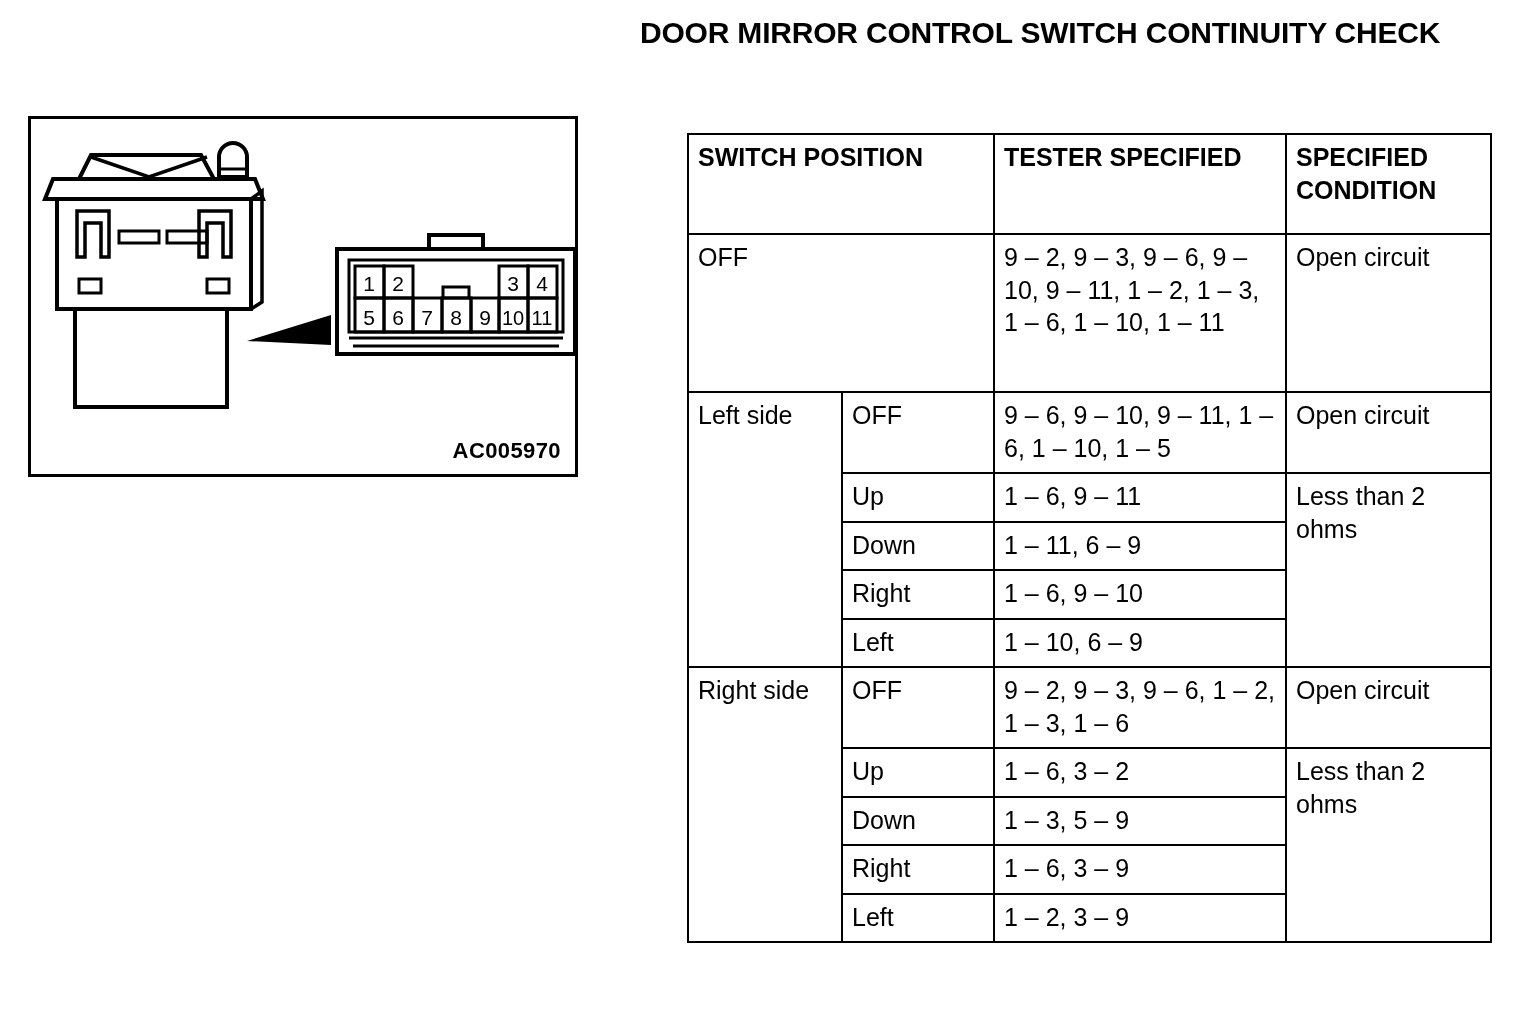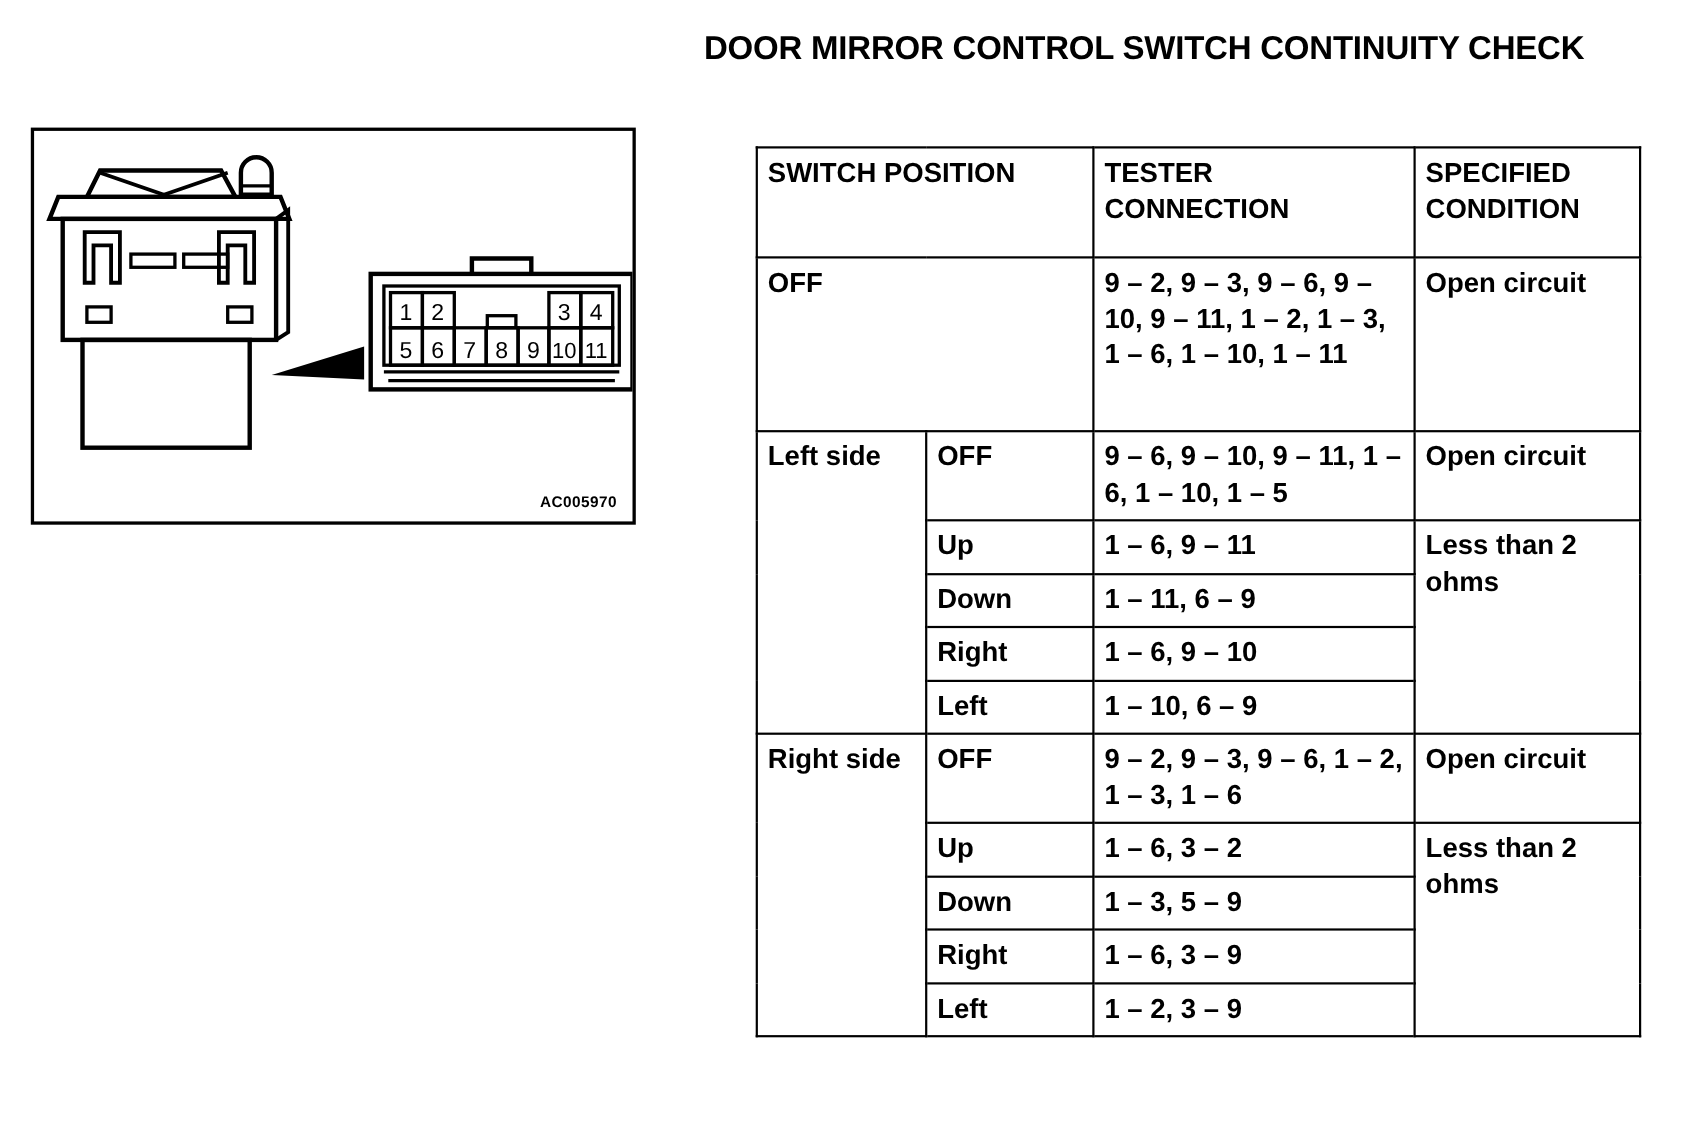--- a/index.html
+++ b/index.html
@@ -13,21 +13,21 @@
     position: relative;
     font-family: "Liberation Sans", sans-serif;
     color: #000000;
     overflow: hidden;
   }
 
   
   #page-title {
     position: absolute;
     left: 640px;
-    top: 24px;
+    top: 12px;
     width: 860px;
     font-size: 30px;
     font-weight: bold;
     line-height: 1.42;
     letter-spacing: -0.2px;
   }
 
   
   #illustration-panel {
     position: absolute;
@@ -38,42 +38,42 @@
     border: 3px solid #000;
     box-sizing: border-box;
     background: #fff;
   }
   #illustration-svg { display: block; }
 
   #illustration-ref {
     position: absolute;
     right: 14px;
     bottom: 10px;
-    font-size: 14px;
+    font-size: 22px;
     font-weight: bold;
     letter-spacing: 0.4px;
   }
 
   
   #continuity-table {
     position: absolute;
     left: 687px;
     top: 133px;
     width: 803px;
     border-collapse: collapse;
     table-layout: fixed;
     font-size: 25px;
   }
   #continuity-table td,
   #continuity-table th {
     border: 2px solid #000;
     padding: 6px 9px 8px 9px;
     vertical-align: top;
     text-align: left;
-    font-weight: bold;
+    font-weight: normal;
     line-height: 1.30;
   }
   #continuity-table thead th {
     font-weight: bold;
     height: 84px;
   }
   .col-pos   { width: 154px; }
   .col-sub   { width: 152px; }
   .col-test  { width: 292px; }
   .col-cond  { width: 205px; }
@@ -168,21 +168,21 @@
 <table id="continuity-table">
   <colgroup>
     <col class="col-pos">
       <col class="col-sub">
       <col class="col-test">
       <col class="col-cond">
   </colgroup>
   <thead>
     <tr>
       <th colspan="2">SWITCH POSITION</th>
-      <th>TESTER CONNECTION</th>
+      <th>TESTER SPECIFIED</th>
       <th>SPECIFIED CONDITION</th>
     </tr>
   </thead>
   <tbody>
 
     <tr class="row-tall">
       <td colspan="2">OFF</td>
       <td>9 – 2, 9 – 3, 9 – 6, 9 – 10, 9 – 11, 1 – 2, 1 – 3, 1 – 6, 1 – 10, 1 – 11</td>
       <td>Open circuit</td>
     </tr>

